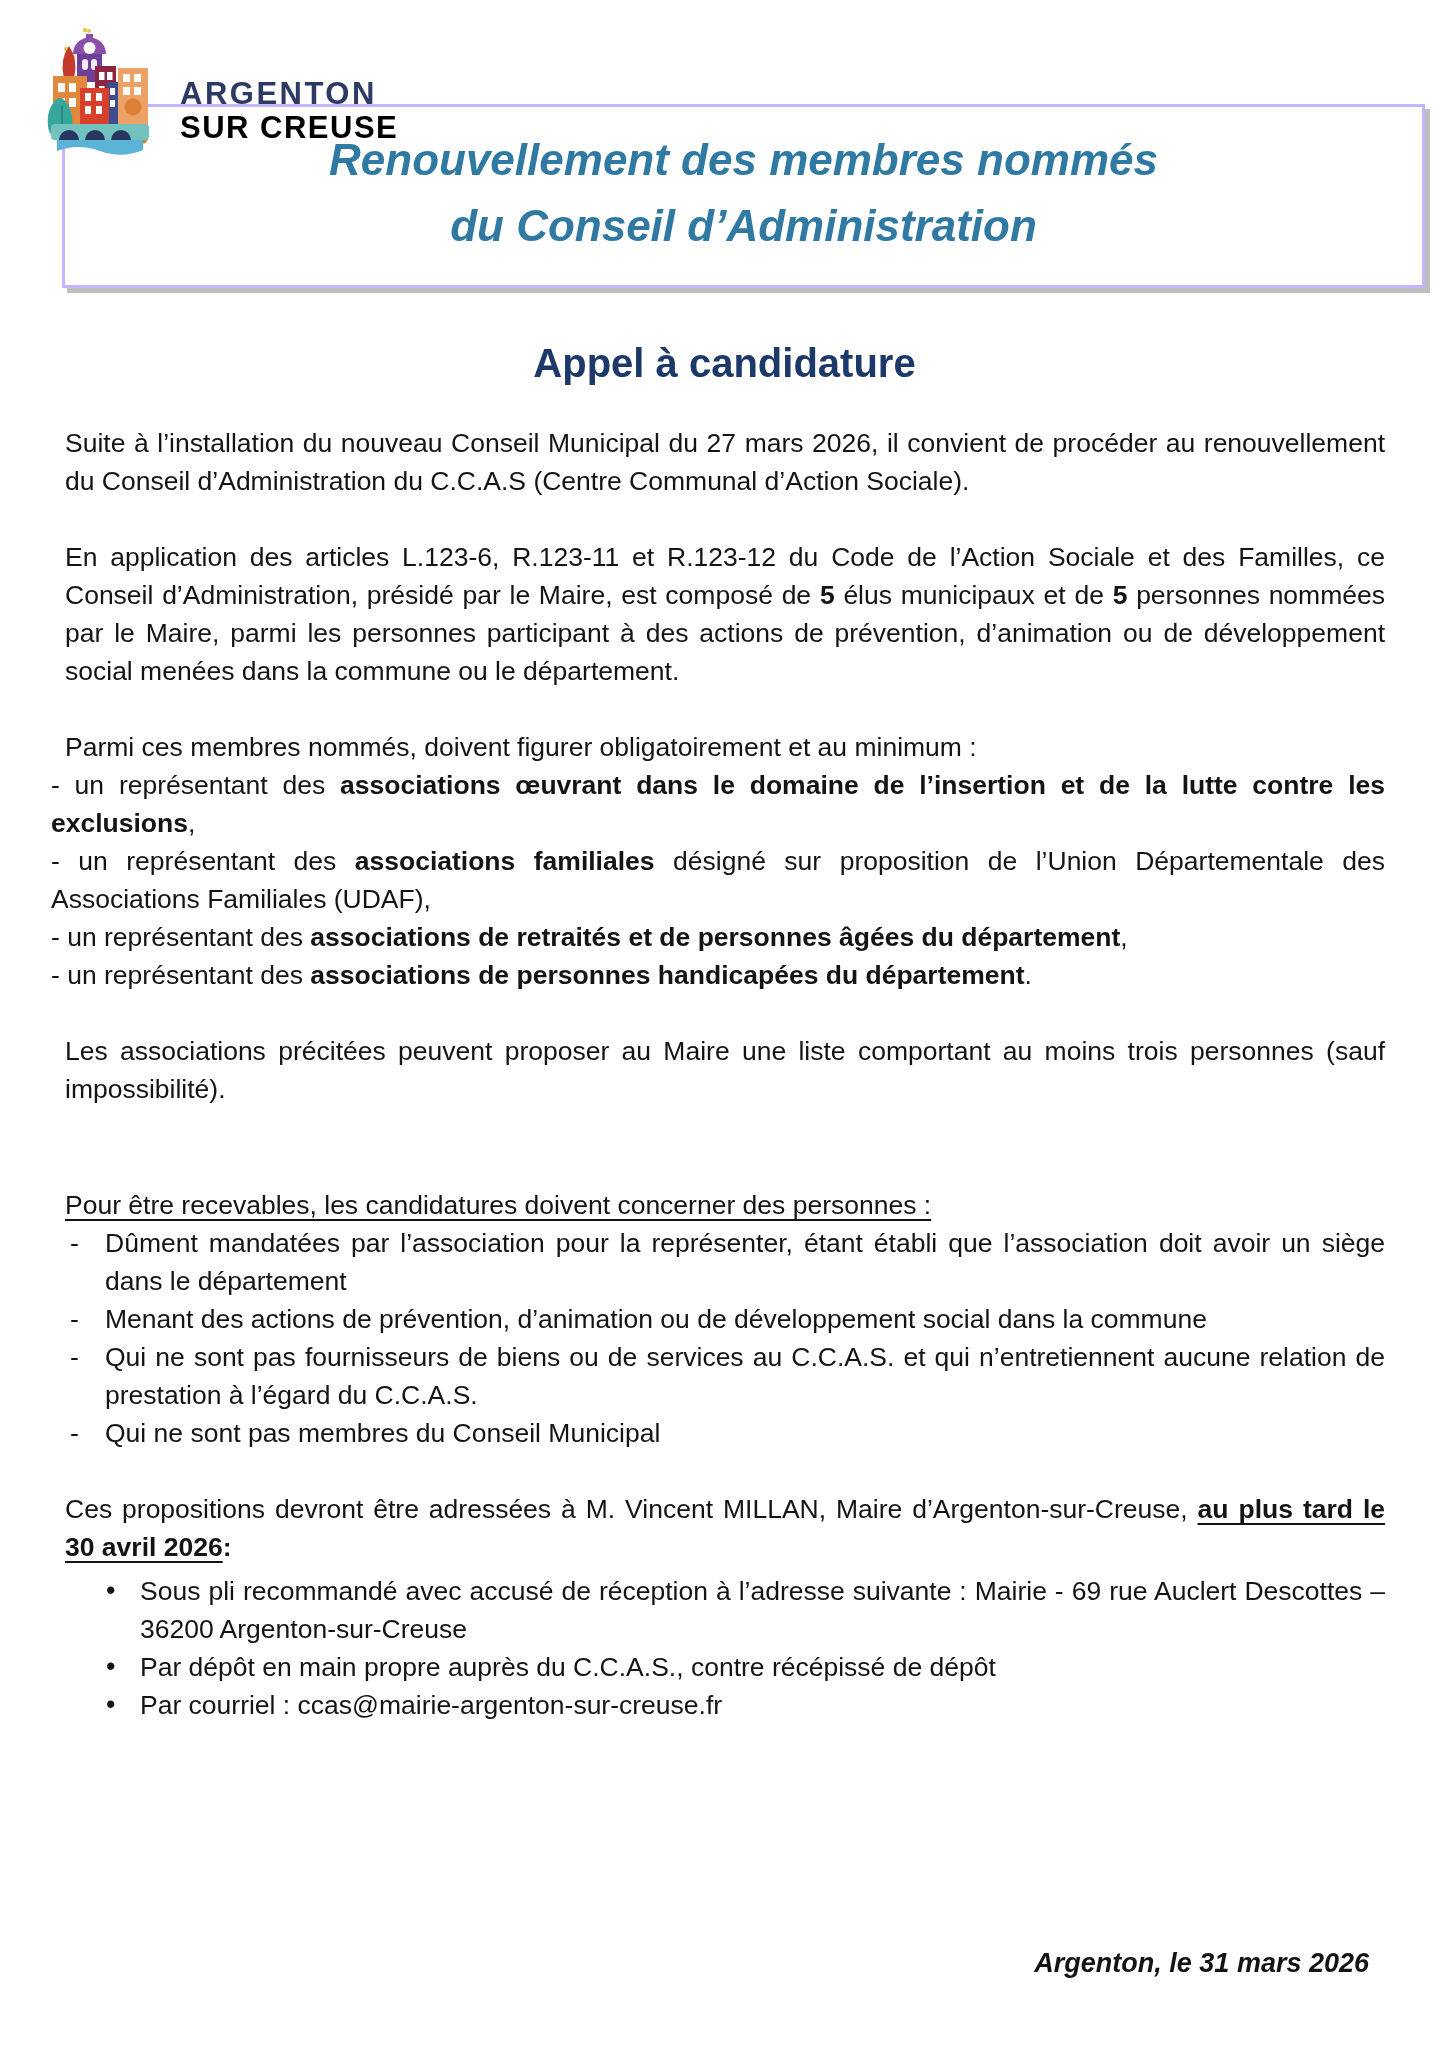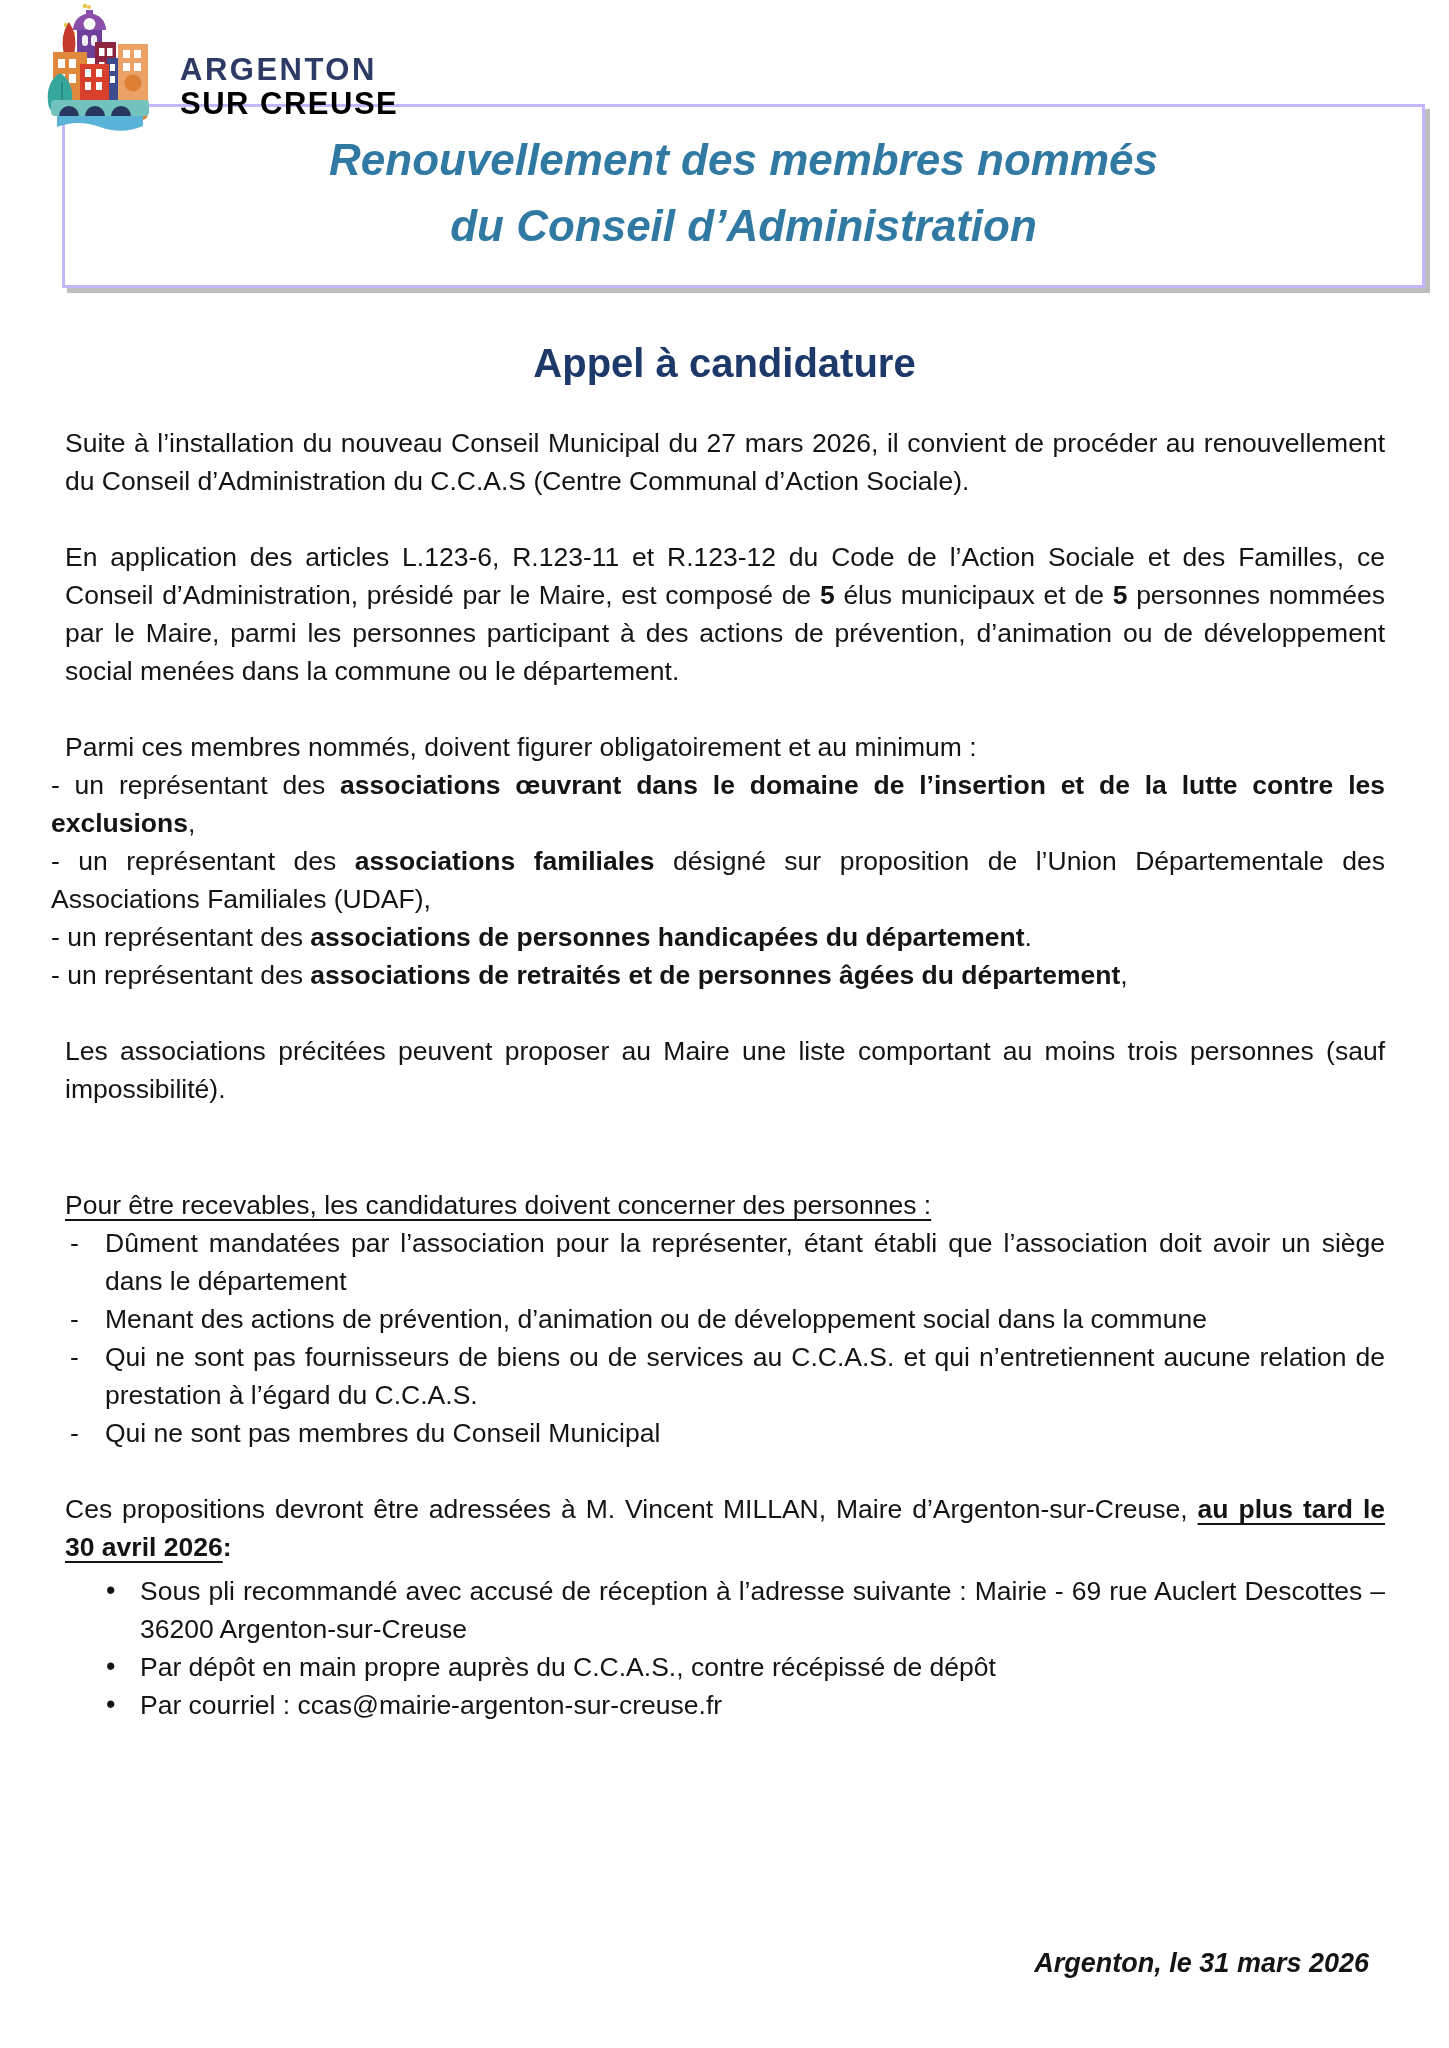--- a/index.html
+++ b/index.html
@@ -5,21 +5,21 @@
   html,body{margin:0;padding:0;background:#ffffff;}
   .page{
     position:relative;
     width:1449px;height:2048px;
     background:#ffffff;
     font-family:"Liberation Sans","DejaVu Sans",sans-serif;
     color:#141414;
     overflow:hidden;
   }
   
-  .logo-row{position:absolute;top:0;left:33px;display:flex;align-items:flex-start;gap:12px;}
+  .logo-row{position:absolute;top:24px;left:33px;display:flex;align-items:flex-start;gap:12px;}
   .logo-text{margin-top:54px;line-height:1.05;}
   .logo-name{font-size:31px;font-weight:600;letter-spacing:2.5px;color:#2c3a64;}
   .logo-sub{font-size:31px;font-weight:600;letter-spacing:1.5px;color:#000000;margin-top:1px;}
   
   h1.doc-title{
     margin:0;padding-top:176px;
     text-align:center;font-size:42px;line-height:48px;
     color:#1c3969;font-weight:bold;letter-spacing:.5px;
   }
   .title-box{
@@ -139,22 +139,22 @@
 
   <h2 class="doc-subtitle">Appel à candidature</h2>
 
   <div class="doc-body">
       <p class="para"><span>Suite à l’installation du nouveau Conseil Municipal du 27 mars 2026, il convient de procéder au renouvellement du Conseil d’Administration du C.C.A.S (Centre Communal d’Action Sociale).</span></p>
       <p class="para"><span>En application des articles L.123-6, R.123-11 et R.123-12 du Code de l’Action Sociale et des Familles, ce Conseil d’Administration, présidé par le Maire, est composé de </span><span class="b">5</span><span> élus municipaux et de </span><span class="b">5</span><span> personnes nommées par le Maire, parmi les personnes participant à des actions de prévention, d’animation ou de développement social menées dans la commune ou le département.</span></p>
       <p class="para"><span>Parmi ces membres nommés, doivent figurer obligatoirement et au minimum :</span></p>
       <ul class="list dash-flat">
         <li><span>- un représentant des </span><span class="b">associations œuvrant dans le domaine de l’insertion et de la lutte contre les exclusions</span><span>,</span></li>
         <li><span>- un représentant des </span><span class="b">associations familiales</span><span> désigné sur proposition de l’Union Départementale des Associations Familiales (UDAF),</span></li>
+        <li><span>- un représentant des </span><span class="b">associations de retraités et de personnes âgées du département</span><span>,</span></li>
         <li><span>- un représentant des </span><span class="b">associations de personnes handicapées du département</span><span>.</span></li>
-        <li><span>- un représentant des </span><span class="b">associations de retraités et de personnes âgées du département</span><span>,</span></li>
       </ul>
       <p class="para"><span>Les associations précitées peuvent proposer au Maire une liste comportant au moins trois personnes (sauf impossibilité).</span></p>
       <p class="para xl"><span class="u">Pour être recevables, les candidatures doivent concerner des personnes :</span></p>
       <ul class="list dash">
         <li><span class="marker">-</span><span>Dûment mandatées par l’association pour la représenter, étant établi que l’association doit avoir un siège dans le département</span></li>
         <li><span class="marker">-</span><span>Menant des actions de prévention, d’animation ou de développement social dans la commune</span></li>
         <li><span class="marker">-</span><span>Qui ne sont pas fournisseurs de biens ou de services au C.C.A.S. et qui n’entretiennent aucune relation de prestation à l’égard du C.C.A.S.</span></li>
         <li><span class="marker">-</span><span>Qui ne sont pas membres du Conseil Municipal</span></li>
       </ul>
       <p class="para"><span>Ces propositions devront être adressées à M. Vincent MILLAN, Maire d’Argenton-sur-Creuse, </span><span class="b u">au plus tard le 30 avril 2026</span><span class="b">:</span></p>

